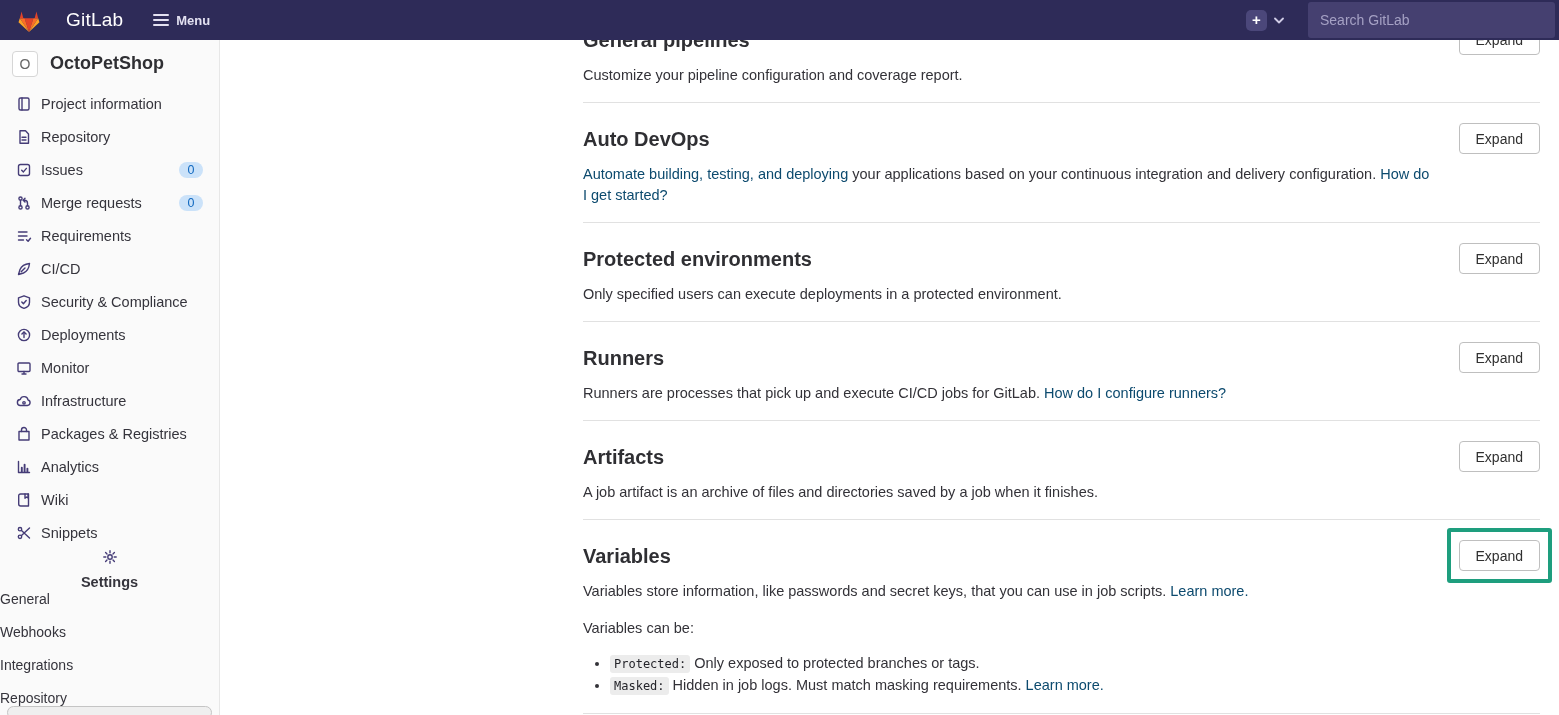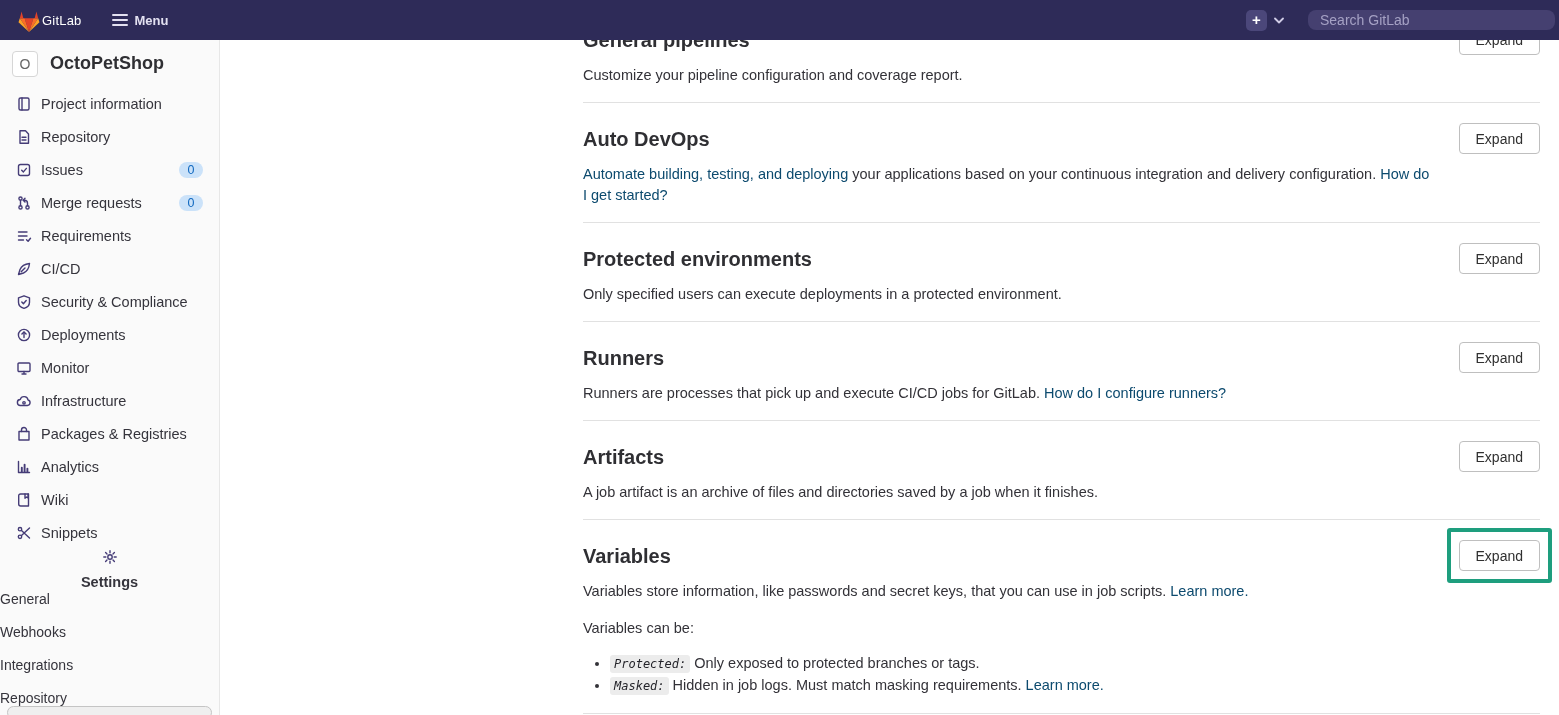--- a/index.html
+++ b/index.html
@@ -13,35 +13,35 @@
 
   
   .navbar {
     position: absolute; top: 0; left: 0; right: 0; height: 40px;
     background: #2e2b58; z-index: 100;
     display: flex; align-items: center; justify-content: space-between;
     padding: 0 4px 0 16px;
   }
   .nav-left { display: flex; align-items: center; }
   .tanuki { width: 26px; height: 25px; display: block; }
-  .brand-text { color: #fff; font-size: 13px; margin-left: 0; letter-spacing: .2px; }
+  .brand-text { color: #fff; font-size: 19px; margin-left: 24px; letter-spacing: .2px; }
   .menu-btn {
     display: flex; align-items: center; gap: 7px; margin-left: 30px;
     background: transparent; border: none; cursor: pointer;
   }
   .menu-label { color: #e3e1f1; font-size: 13px; font-weight: 700; }
   .nav-right { display: flex; align-items: center; }
   .plus-btn { display: flex; align-items: center; gap: 7px; background: transparent; border: none; cursor: pointer; }
   .plus-square {
     width: 21px; height: 21px; border-radius: 5px; background: #4b477a;
     color: #fff; font-size: 15px; font-weight: 700; line-height: 20px; text-align: center; display: block;
   }
   .search-box {
-    width: 247px; height: 20px; margin-left: 24px; margin-right: 0;
-    background: #454070; border: none; border-radius: 8px;
+    width: 247px; height: 36px; margin-left: 24px; margin-right: 0;
+    background: #454070; border: none; border-radius: 3px;
     color: #ffffff; font-size: 14px; padding: 0 12px; outline: none;
     font-family: "Liberation Sans", sans-serif;
   }
   .search-box::placeholder { color: #a5a1c4; }
 
   
   .sidebar {
     position: absolute; top: 40px; left: 0; bottom: 0; width: 220px;
     background: #fafafa; border-right: 1px solid #e7e7e7; z-index: 50;
   }
@@ -76,21 +76,21 @@
   .settings-section { display: flex; padding-top: 24px; }
   .sec-main { flex: 1 1 auto; min-width: 0; }
   .sec-title { font-size: 20px; font-weight: 600; color: #2f2f33; line-height: 25px; margin-bottom: 12px; }
   .sec-desc, .sec-intro { font-size: 14.5px; line-height: 21px; color: #333238; }
   .sec-intro { margin-top: 16px; }
   .sec-bullets { margin-top: 14px; padding-left: 27px; }
   .sec-bullets li { font-size: 14.5px; line-height: 21px; color: #333238; }
   .seg-link { color: #0c4a6e; text-decoration: none; cursor: pointer; }
   .seg-code {
     font-family: "DejaVu Sans Mono", monospace; font-size: 12px;
-    background: #ececec; border-radius: 3px; padding: 2px 4px; color: #24242a; font-style: italic;
+    background: #ececec; border-radius: 3px; padding: 2px 4px; color: #24242a;
   }
   .sec-action {
     flex: 0 0 104px; display: flex; justify-content: flex-end; align-items: flex-start;
     margin-top: -4px;
   }
   .expand-btn {
     background: #fff; border: 1px solid #bfbfbf; border-radius: 4px;
     color: #303030; font-size: 14px; padding: 6px 16px; height: 31px; cursor: pointer;
     font-family: "Liberation Sans", sans-serif;
   }

